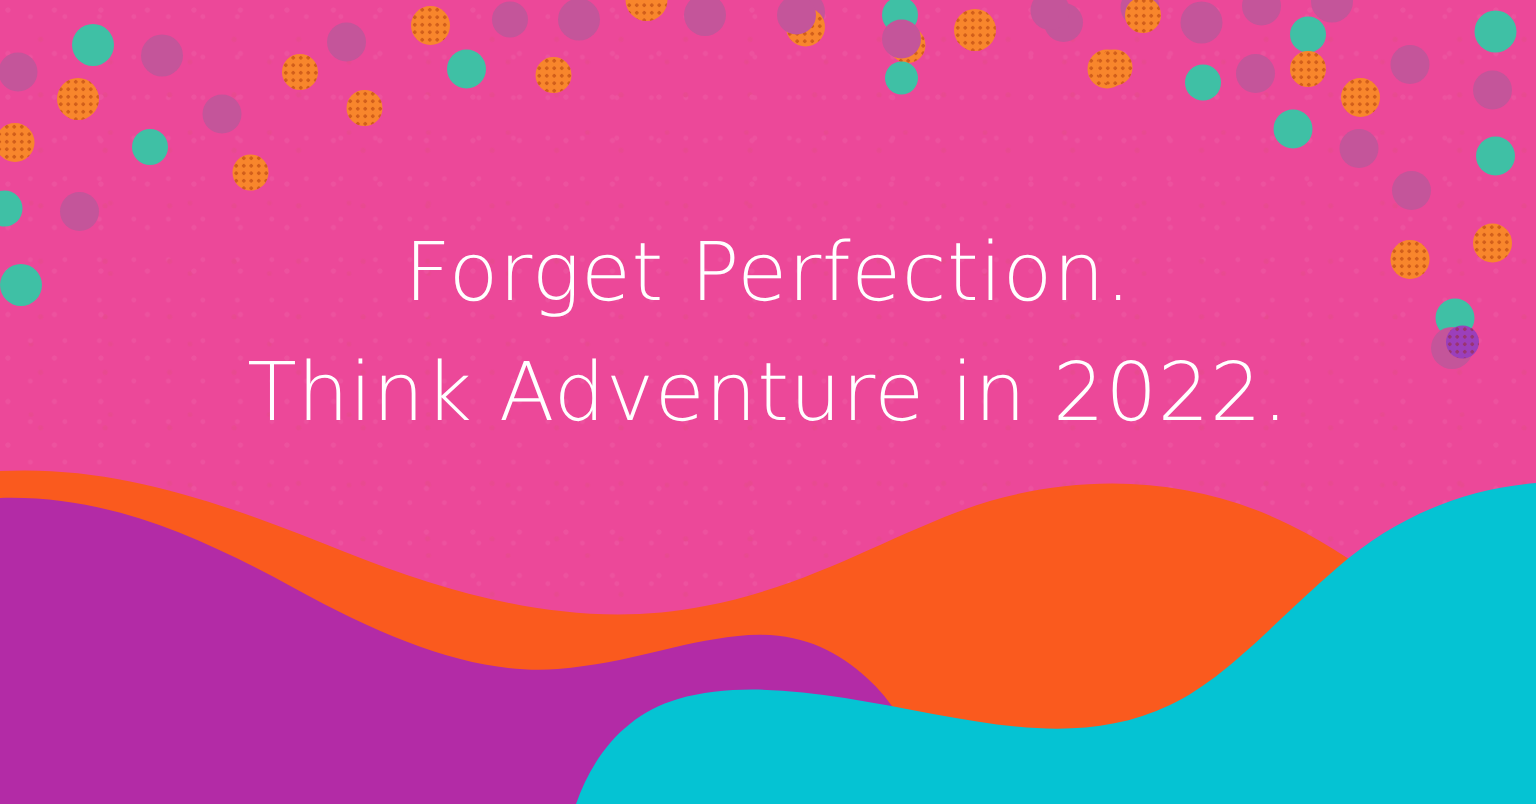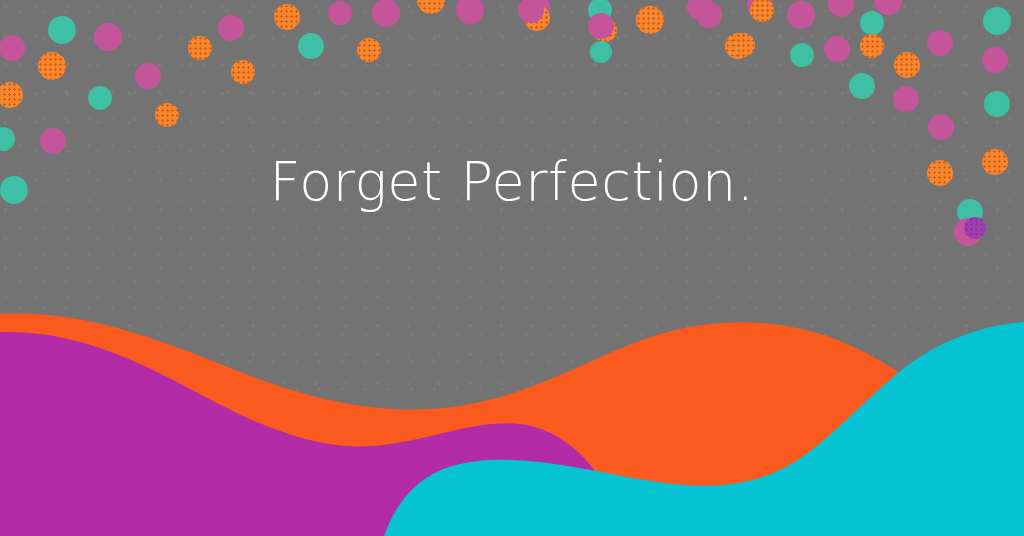--- a/index.html
+++ b/index.html
@@ -83,21 +83,21 @@
     -webkit-font-smoothing: antialiased;
   }
   #headline .line {
     display: block;
     white-space: nowrap;
   }
 </style>
 </head>
 <body>
 
-<div id="banner" style="background: #737373; width: 1024px; height: 536px;">
+<div id="banner" style="background: #ec4899; width: 1024px; height: 536px;">
 
   <div id="texture"></div>
 
   <div id="confetti">
       <span class="dot" style="left: 48px; top: 16px; width: 28px; height: 28px; background: rgb(63, 192, 165);"></span>
       <span class="dot" style="left: 94px; top: 23px; width: 28px; height: 28px; background: rgb(196, 85, 154);"></span>
       <span class="dot" style="left: -1px; top: 35px; width: 26px; height: 26px; background: rgb(196, 85, 154);"></span>
       <span class="dot tex" style="left: 38px; top: 52px; width: 28px; height: 28px; background: rgb(248, 134, 44);"></span>
       <span class="dot" style="left: 135px; top: 63px; width: 26px; height: 26px; background: rgb(196, 85, 154);"></span>
       <span class="dot" style="left: 88px; top: 86px; width: 24px; height: 24px; background: rgb(63, 192, 165);"></span>
@@ -176,15 +176,16 @@
                C 850,414 818,452 780,470
                C 730,494 676,486 622,476
                C 560,464 500,452 452,466
                C 418,476 396,502 384,536
                L1024,536 Z" fill="#05c3d3"></path>
     </svg>
   </div>
 
   <div id="headline" style="color: rgb(255, 255, 255);">
     <span class="line">Forget Perfection.</span>
+    <span class="line">Think Adventure in 2022.</span>
   </div>
 
 </div>
 
 </body></html>

